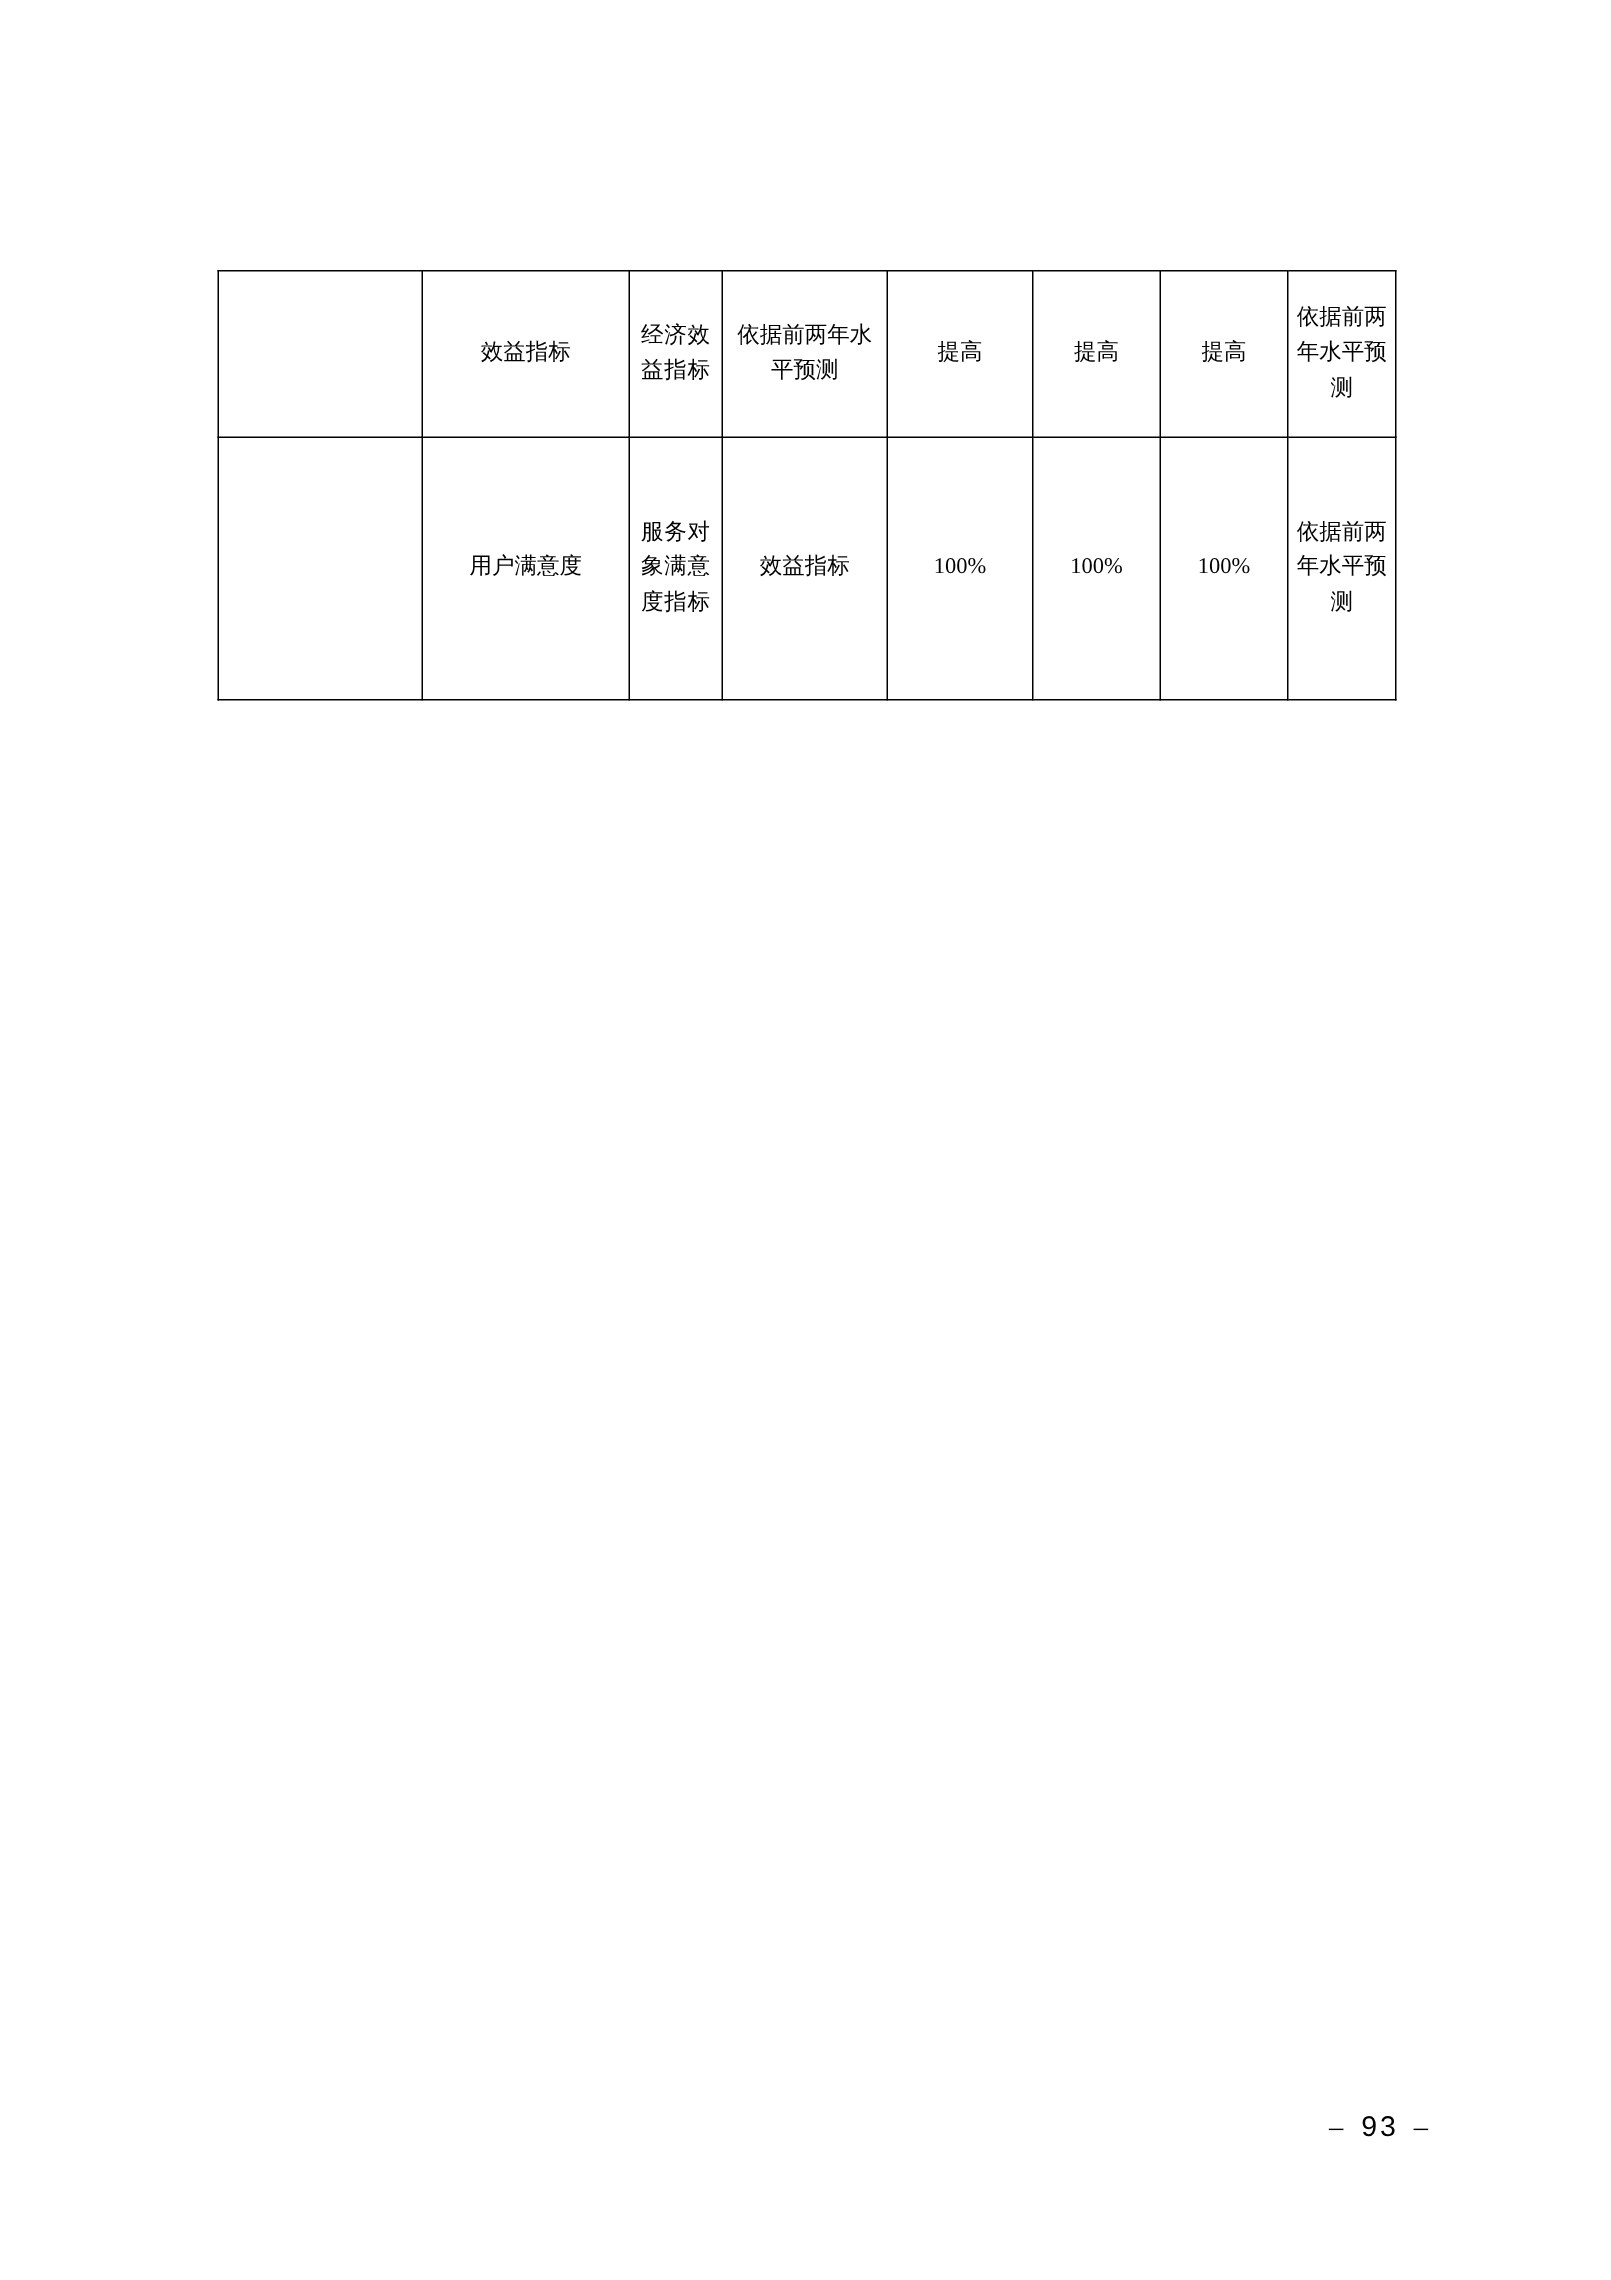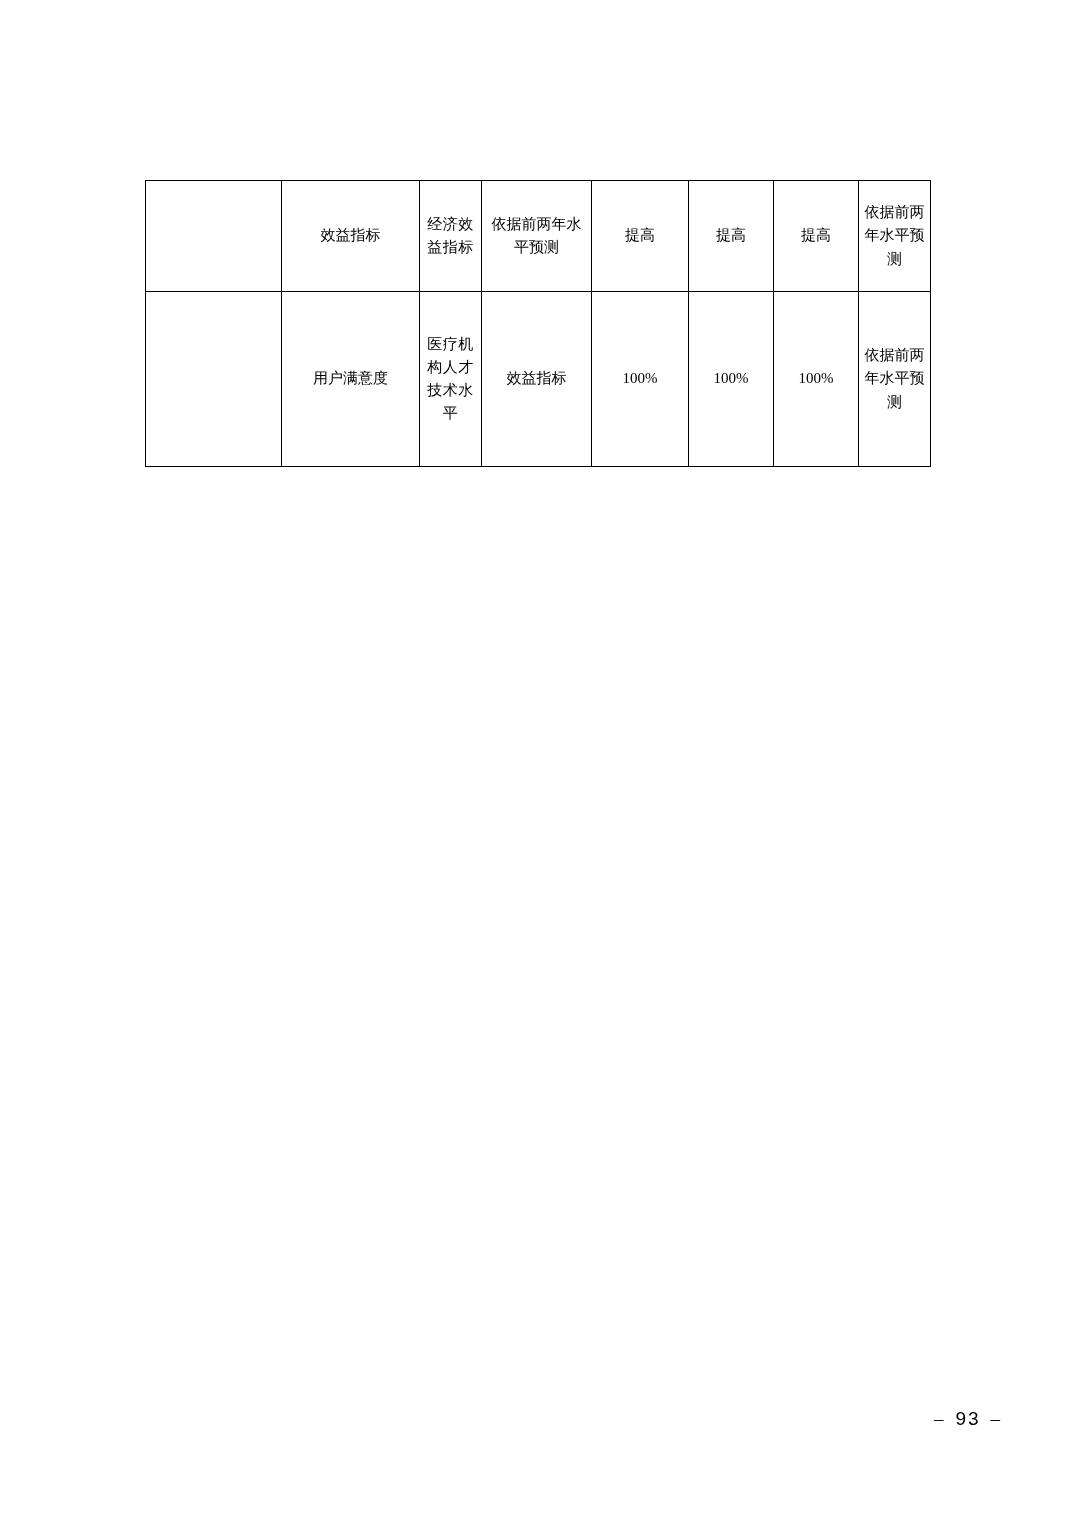--- a/index.html
+++ b/index.html
@@ -68,21 +68,21 @@
     font-size: 19px;
     letter-spacing: 2px;
     font-family: "Liberation Sans", sans-serif;
   }
   .page-number .dash {
     padding: 0 10px;
     font-family: "Liberation Serif", serif;
   }
   .pn-inner {
     position: absolute;
-    left: 908px;
+    left: 860px;
     top: 0;
     width: 120px;
     text-align: center;
   }
 </style>
 </head>
 <body>
 
 <div class="page">
 
@@ -104,21 +104,21 @@
         <td class="cell-narrow">经济效益指标</td>
         <td>依据前两年水平预测</td>
         <td>提高</td>
         <td>提高</td>
         <td>提高</td>
         <td>依据前两年水平预测</td>
       </tr>
       <tr class="row2">
         <td></td>
         <td>用户满意度</td>
-        <td class="cell-narrow">医疗机构人才技术水平</td>
+        <td class="cell-narrow">服务对象满意度指标</td>
         <td>效益指标</td>
         <td class="num">100%</td>
         <td class="num">100%</td>
         <td class="num">100%</td>
         <td>依据前两年水平预测</td>
       </tr>
     </tbody>
   </table>
 
   <div class="page-number">

